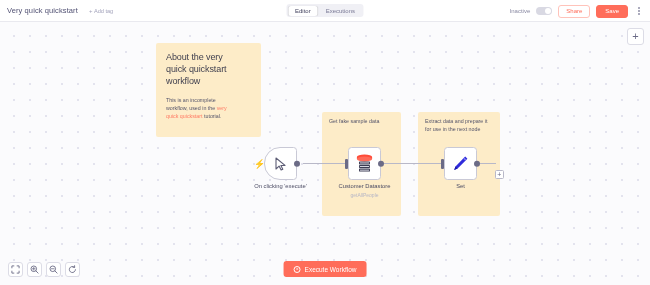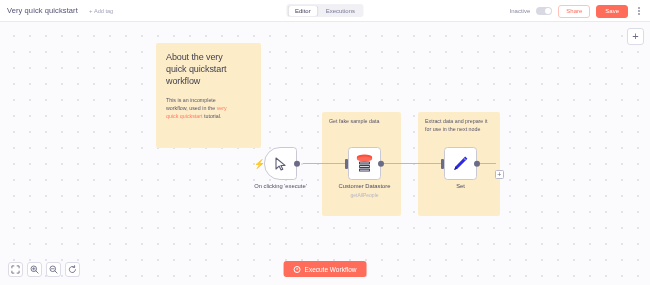--- a/index.html
+++ b/index.html
@@ -107,21 +107,21 @@
     cursor: pointer; z-index: 20;
   }
 
   
   .sticky {
     position: absolute;
     background: #fdecc8;
     border-radius: 2px;
   }
   .sticky.main {
-    left: 156px; top: 21px; width: 105px; height: 105px;
+    left: 156px; top: 21px; width: 105px; height: 94px;
     padding: 9px 24px 0 10px;
   }
   .sticky-title {
     font-size: 9px; color: #3f3f4e; font-weight: 400;
     line-height: 1.32; letter-spacing: -.1px;
   }
   .sticky-body {
     margin-top: 9px;
     font-size: 5.3px; color: #54546a; line-height: 1.5;
   }

